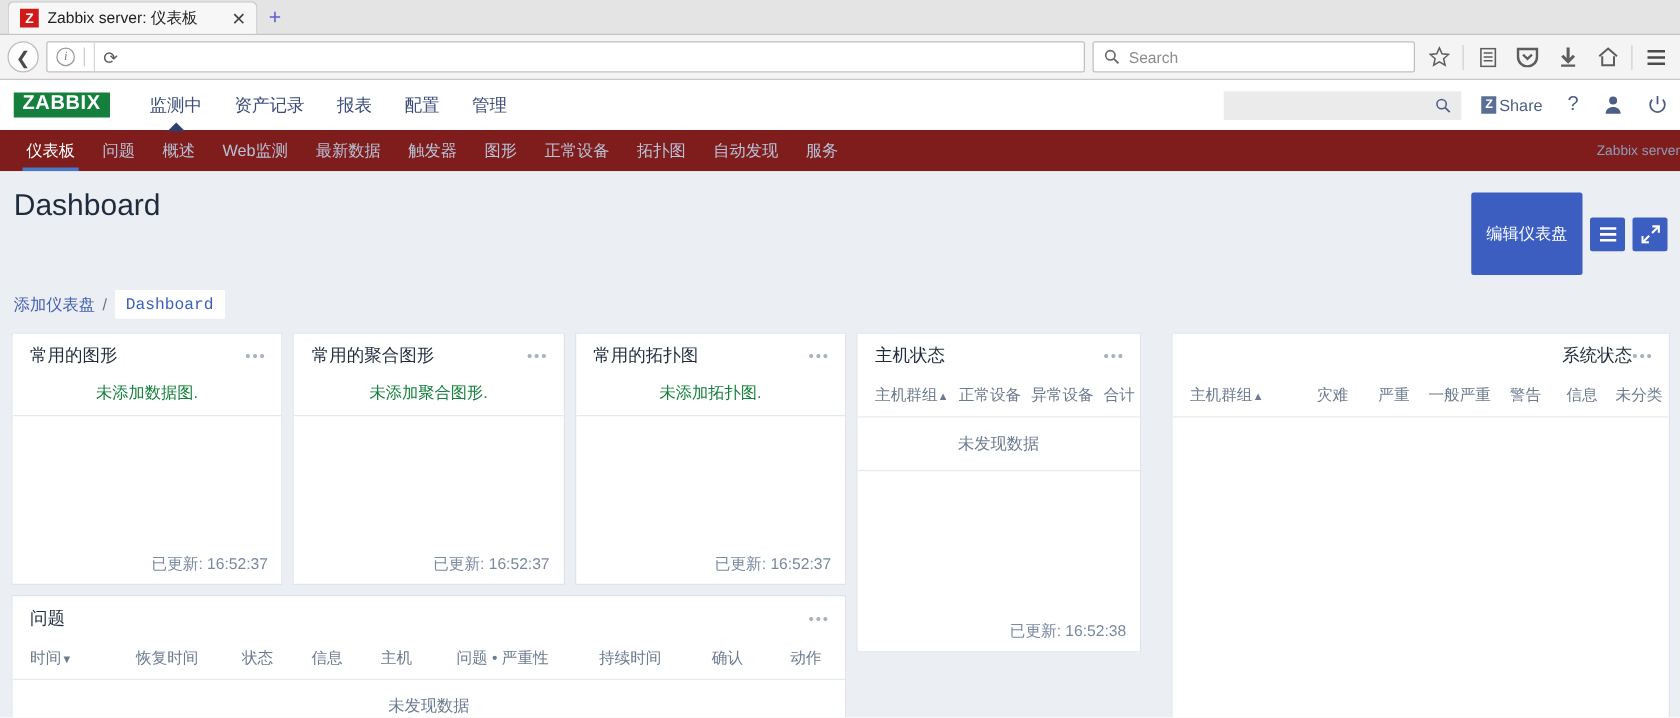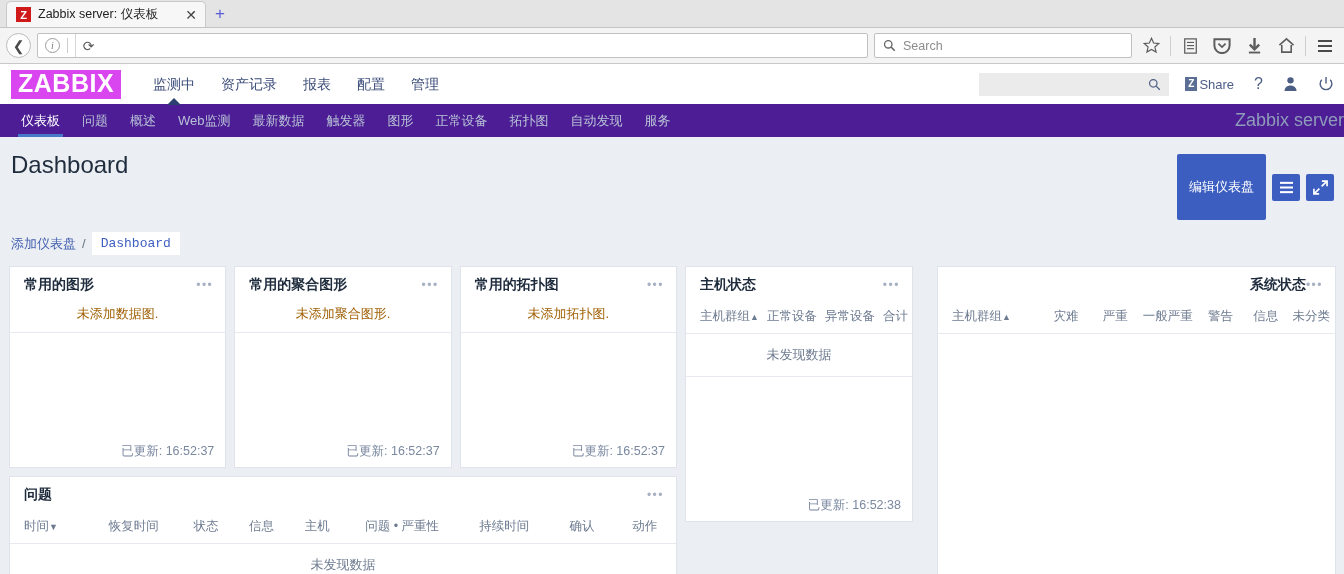--- a/index.html
+++ b/index.html
@@ -160,23 +160,23 @@
   
   .zbx-header {
     height: 40px;
     background: #fff;
     display: flex;
     align-items: center;
     padding: 0 10px 0 11px;
     border-bottom: none;
   }
   .zbx-logo {
-    background: #d946ef;
+    background: #15803d;
     color: #fff;
-    font-size: 25px;
+    font-size: 16px;
     font-weight: bold;
     letter-spacing: 0.5px;
     padding: 1px 7px 3px 7px;
     line-height: 1;
     font-family: "Liberation Sans", sans-serif;
     margin-right: 19px;
   }
   .topnav { display: flex; align-items: center; height: 40px; }
   .topnav-item {
     font-size: 14px;
@@ -227,21 +227,21 @@
     margin-left: 20px;
     color: #4d5e85;
     cursor: pointer;
     display: flex;
     align-items: center;
   }
 
   
   .subnav {
     height: 33px;
-    background: #4c1d95;
+    background: #7f1d1d;
     display: flex;
     align-items: center;
     padding-left: 10px;
   }
   .subnav-item {
     font-size: 13px;
     color: #b8c2d6;
     padding: 0 11px;
     height: 33px;
     line-height: 33px;
@@ -252,21 +252,21 @@
   .subnav-item.active { color: #ffffff; }
   .subnav-item.active::after {
     content: "";
     position: absolute;
     left: 8px; right: 8px; bottom: 0;
     height: 3px;
     background: #4878c8;
   }
   .subnav-spacer { flex: 1; }
   .subnav-server {
-    font-size: 18px;
+    font-size: 11px;
     color: #8e9cba;
     padding-right: 0;
     white-space: nowrap;
   }
 
   
   .page {
     background: #ebeef2;
     height: calc(574px - 28px - 36px - 40px - 33px);
     overflow: hidden;
@@ -349,34 +349,34 @@
   }
   .w-head {
     display: flex;
     align-items: center;
     padding: 9px 12px 8px 14px;
     flex: none;
   }
   .w-title {
     font-size: 14px;
     color: #1f2c3d;
-    font-weight: bold;
+    font-weight: normal;
   }
   .w-dots {
     margin-left: auto;
     color: #a8b1c2;
     letter-spacing: 1.5px;
     font-size: 12px;
     line-height: 1;
     cursor: pointer;
   }
   .w-msgrow {
     text-align: center;
     font-size: 13px;
-    color: #a16207;
+    color: #15803d;
     padding: 3px 0 9px 0;
     border-bottom: 1px solid #e6eaf0;
     flex: none;
   }
   .w-body { flex: 1; position: relative; }
   .w-updated {
     position: absolute;
     right: 11px;
     bottom: 7px;
     font-size: 12.5px;

